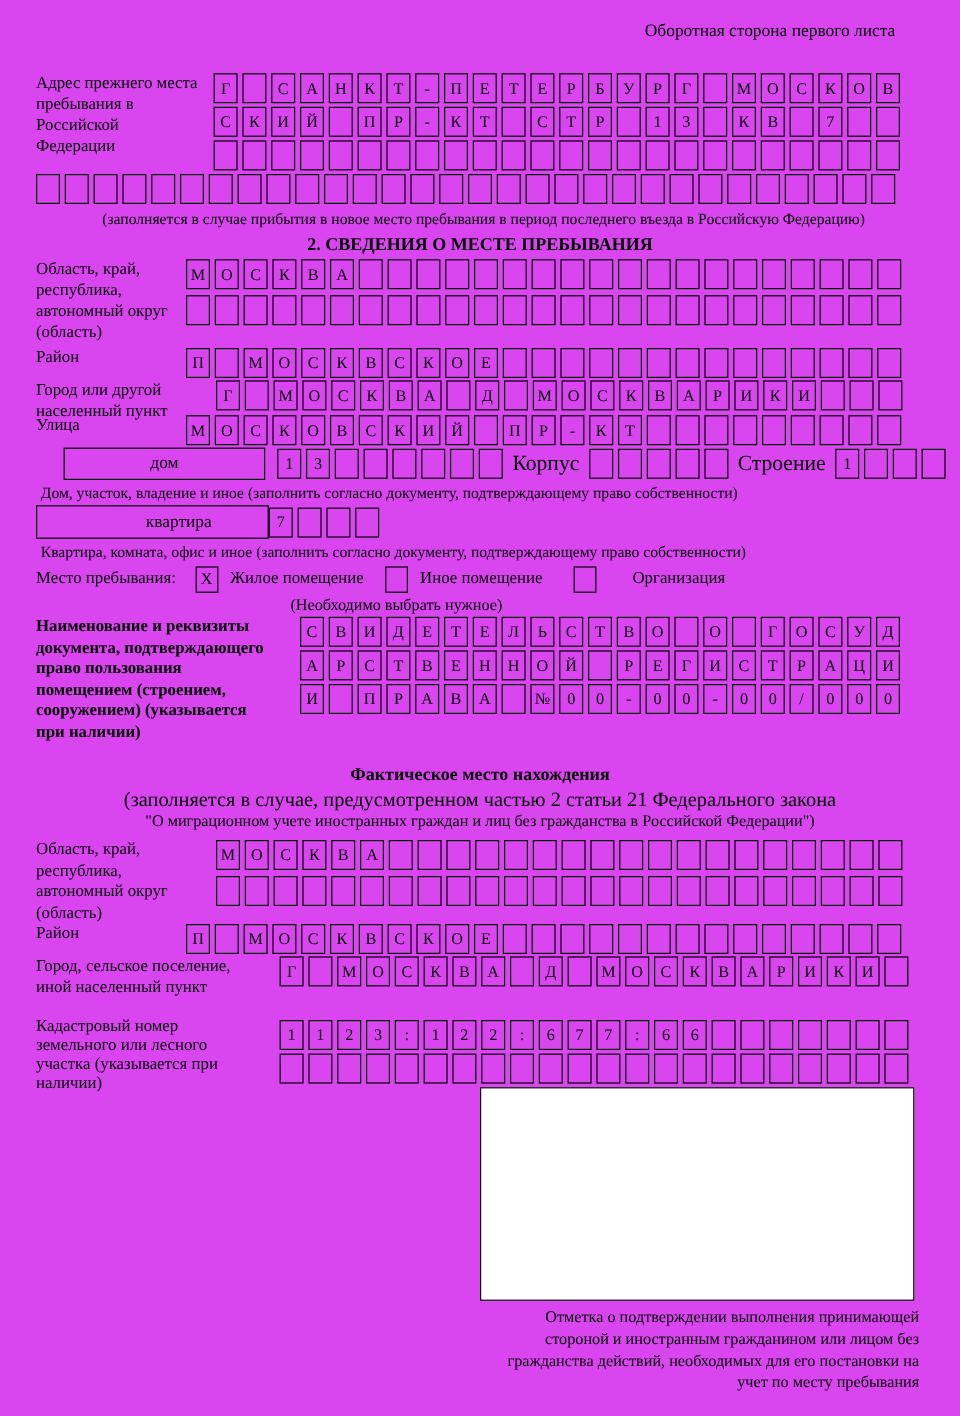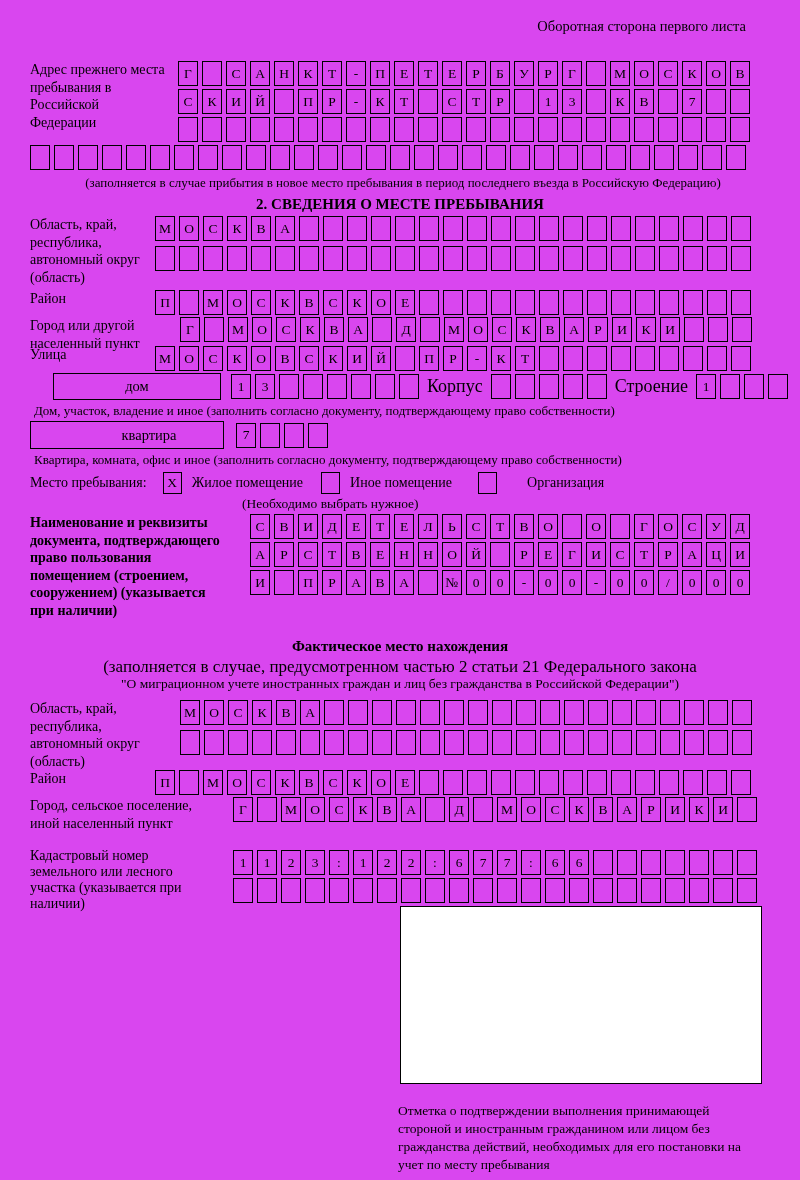--- a/index.html
+++ b/index.html
@@ -51,21 +51,21 @@
   .h2t { margin-top:4px; }
   .region2 { margin-top:3px; }
   .district2 { margin-top:4px; }
   .city2 { margin-top:2px; }
   .street2 { margin-top:-6px; }
   .house-row { margin-top:2px; display:flex; align-items:center;padding-left:23px; }
   .house-box { width:168px; height:27px; margin-right:10px; }
   .house-mid-label { font-size:18px; margin:0 8px; }
   .hnote { margin-top:3px; text-align:left; padding-left:4px; }
   .apt-row { margin-top:2px; display:flex; align-items:center; }
-  .apt-box { width:194px; height:28px; margin-right:12px;padding-left:44px; }
+  .apt-box { width:194px; height:28px; margin-right:0;padding-left:44px; }
   .anote { margin-top:3px; text-align:left; padding-left:4px; }
   .stay-row { margin-top:4px; display:flex; align-items:center; font-size:14px; height:22px; }
   .stay-note { margin-top:2px; font-size:13.5px; margin-left:212px; }
   .doc-block { margin-top:2px; }
   .doc-block .rows { gap:3px; }
   .actual-title { margin-top:18px; }
   .anote1 { margin-top:3px; font-size:17px; text-align:center; width:740px; line-height:17px; }
   .anote2 { font-size:13.5px; text-align:center; width:740px; line-height:17px; }
   .regionf { margin-top:8px; }
   .districtf { margin-top:0px; }
@@ -73,22 +73,22 @@
   .cadastral { margin-top:16px; }
   .cadastral .flabel { line-height:16px; }
   .cadastral .rows { gap:3px; margin-top:2px; }
   .stamp-rect {
     margin-top:-6px; margin-left:370px;
     width:362px; height:178px;
     border:1.5px solid #000;
     background:#fff;
   }
   .stamp-caption {
-    margin-top:18px; margin-left:368px;
-    width:368px; text-align:left;
+    margin-top:5px; margin-left:368px;
+    width:368px; text-align:right;
     font-size:13.5px; line-height:18px;
   }
 </style>
 </head>
 <body>
 
 <div class="page">
 
   <div class="top-note">Оборотная сторона первого листа</div>
 

